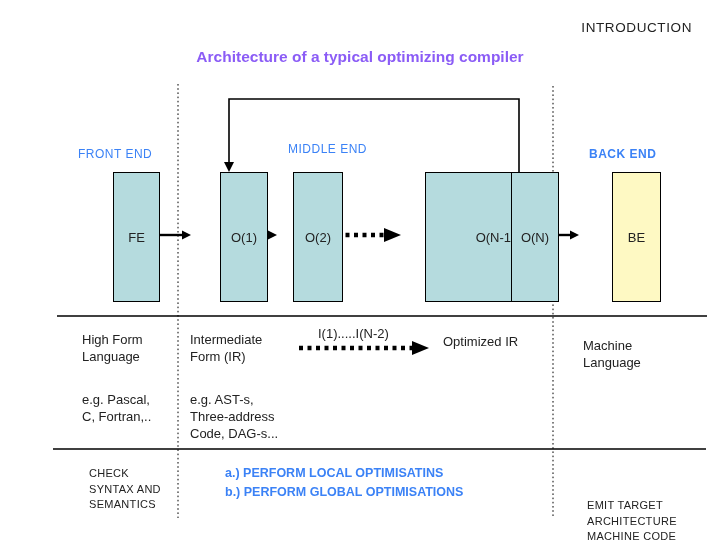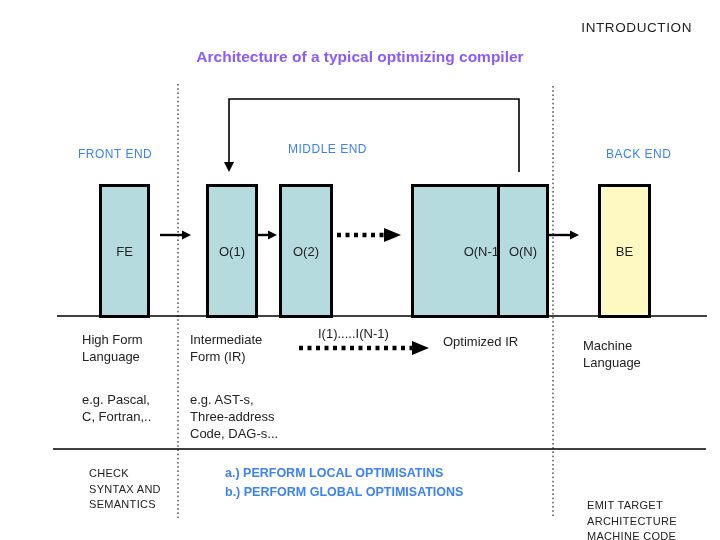--- a/index.html
+++ b/index.html
@@ -6,22 +6,22 @@
   .slide {
     position:relative; width:720px; height:540px; background:#ffffff;
     font-family:"Liberation Sans", sans-serif; color:#1c1c1c; overflow:hidden;
   }
   .abs { position:absolute; }
   .ml { white-space:pre-line; }
   .hdr { top:20px; right:28px; font-size:13.5px; letter-spacing:0.6px; color:#222; }
   .title { top:48px; left:0; width:720px; text-align:center; font-size:15.5px; font-weight:bold; }
   .seclabel { font-size:12px; letter-spacing:0.5px; color:#3b82f6; }
   .box {
-    position:absolute; top:184px; height:128px; border:3px solid #000000;
-    display:flex; align-items:center; justify-content:center; font-size:13px; color:#222;
+    position:absolute; top:172px; height:128px; border:1px solid #000000;
+    display:flex; align-items:center; justify-content:center; font-size:13px; color:#222;margin-left:14px;
   }
   .lbl { font-size:13px; line-height:17px; color:#222; }
   .lbl-sm { font-size:11px; line-height:15.5px; letter-spacing:0.3px; color:#222; }
   .lbl-bold { font-size:12.5px; line-height:19px; font-weight:bold; color:#3b82f6; }
   svg { position:absolute; top:0; left:0; }
 </style>
 </head>
 <body>
 
 <div class="slide">
@@ -64,21 +64,21 @@
       <line x1="299" y1="348" x2="412" y2="348" stroke="#000" stroke-width="4.5" stroke-dasharray="4,4.5"></line>
       <polygon points="412,341 412,355 429,348" fill="#000"></polygon>
     </g>
   </svg>
 
   <div class="abs hdr">INTRODUCTION</div>
   <div class="abs title" id="slide-title" style="color: #8b5cf6;">Architecture of a typical optimizing compiler</div>
 
   <div class="abs seclabel" style="left:78px; top:147px;">FRONT END</div>
   <div class="abs seclabel" style="left:288px; top:142px;">MIDDLE END</div>
-  <div class="abs seclabel" style="left:606px; top:147px;">BACK END</div>
+  <div class="abs seclabel" style="left:589px; top:147px;font-weight:bold;">BACK END</div>
 
   <div class="box" style="left: 99px; width: 45px; background: rgb(181, 219, 222); border-color: rgb(0, 0, 0);">
     <span>FE</span>
   </div>
   <div class="box" style="left: 206px; width: 46px; background: rgb(181, 219, 222); border-color: rgb(0, 0, 0);">
     <span>O(1)</span>
   </div>
   <div class="box" style="left: 279px; width: 48px; background: rgb(181, 219, 222); border-color: rgb(0, 0, 0);">
     <span>O(2)</span>
   </div>
@@ -89,21 +89,21 @@
     <span>O(N)</span>
   </div>
   <div class="box" style="left: 598px; width: 47px; background: #fef9c3; border-color: rgb(0, 0, 0);">
     <span>BE</span>
   </div>
 
   <div class="abs lbl ml" style="left:82px; top:331px;">High Form
 Language</div>
   <div class="abs lbl ml" style="left:190px; top:331px;">Intermediate
 Form (IR)</div>
-  <div class="abs lbl" style="left:318px; top:325px;">I(1).....I(N-1)</div>
+  <div class="abs lbl" style="left:318px; top:325px;">I(1).....I(N-2)</div>
   <div class="abs lbl" style="left:443px; top:333px;">Optimized IR</div>
   <div class="abs lbl ml" style="left:583px; top:337px;">Machine
 Language</div>
 
   <div class="abs lbl ml" style="left:82px; top:391px;">e.g. Pascal,
 C, Fortran,..</div>
   <div class="abs lbl ml" style="left:190px; top:391px;">e.g. AST-s,
 Three-address
 Code, DAG-s...</div>
 

